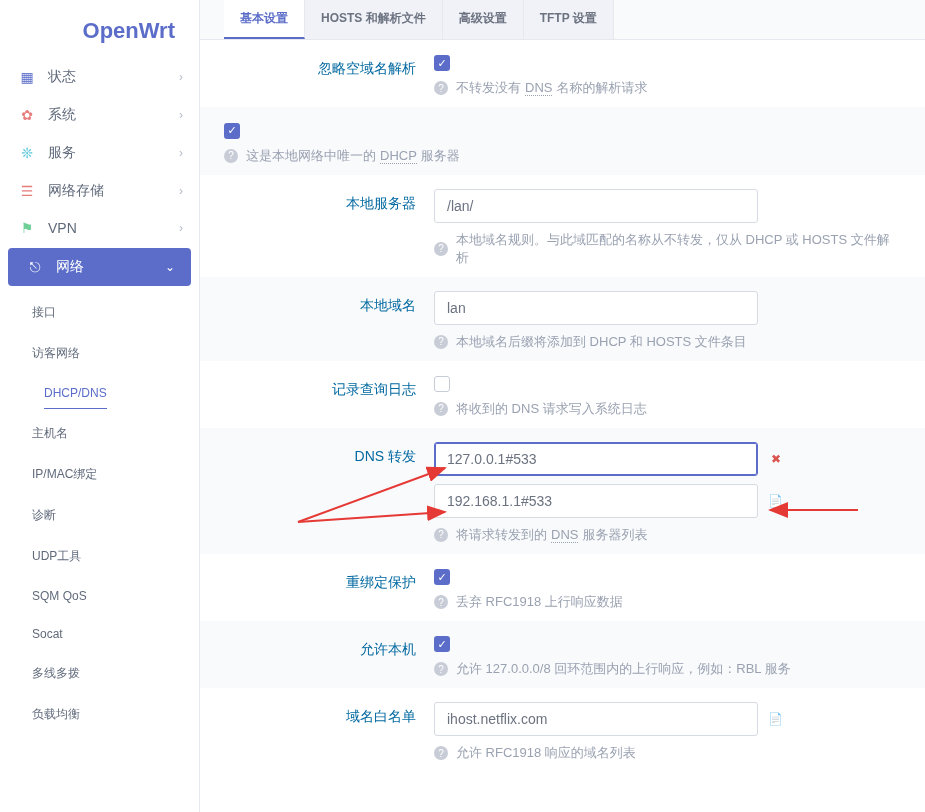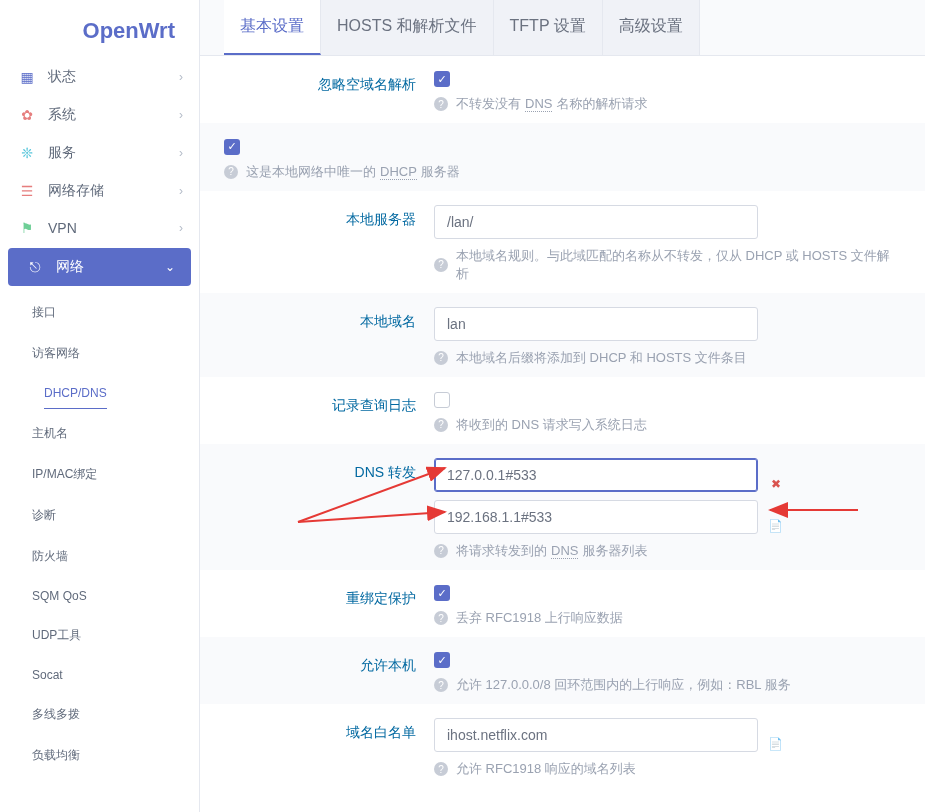--- a/index.html
+++ b/index.html
@@ -13,37 +13,37 @@
     .nav-item .chev { margin-left: auto; color: #b4bcc9; font-size: 12px; }
     .nav-item.active { background: #5b6dc8; color: #fff; border-radius: 4px; margin: 2px 8px; }
     .nav-item.active .chev { color: #fff; }
     .sub-nav { padding: 4px 0 6px 0; }
     .sub-item { padding: 8px 16px 8px 32px; color: #606a7b; cursor: pointer; font-size: 12px; }
     .sub-item.selected { color: #5b6dc8; border-bottom: 1px solid #5b6dc8; margin: 0 16px 0 44px; padding-left: 0; padding-right: 0; display: inline-block; }
     .sub-item-wrap { padding: 4px 0; }
     
     .main { flex: 1; display: flex; flex-direction: column; overflow: auto; }
     .tabs { display: flex; background: #f9fafc; border-bottom: 1px solid #e5e8ef; padding-left: 24px; }
-    .tab { padding: 16px 16px; color: #6b7280; cursor: pointer; font-size: 16px; background: #f0f2f7; border-right: 1px solid #e5e8ef; }
+    .tab { padding: 10px 16px; color: #6b7280; cursor: pointer; font-size: 12px; background: #f0f2f7; border-right: 1px solid #e5e8ef; font-weight: bold; }
     .tab.active { color: #5b6dc8; background: #fff; border-bottom: 2px solid #5b6dc8; }
     
     .form { padding: 0; }
     .row { display: flex; align-items: flex-start; padding: 14px 24px 10px; }
     .row.alt { background: #f9fafc; }
     .row .label { width: 210px; text-align: right; padding-right: 18px; padding-top: 6px; color: #0369a1; font-size: 14px; }
     .row .field { flex: 1; }
     .row .help { color: #9aa2b1; font-size: 13px; margin-top: 8px; display: flex; align-items: center; gap: 4px; }
     .row .help .q { display: inline-flex; width: 14px; height: 14px; border-radius: 50%; background: #c7ccd6; color: #fff; font-size: 10px; align-items: center; justify-content: center; margin-right: 4px; }
     .dot-under { border-bottom: 1px dotted #9aa2b1; }
     .checkbox { width: 16px; height: 16px; border-radius: 3px; display: inline-flex; align-items: center; justify-content: center; vertical-align: middle; }
     .checkbox.checked { background: #5b6dc8; color: #fff; font-size: 11px; }
     .checkbox.unchecked { border: 1px solid #c7ccd6; background: #fff; }
     .text-input { width: 324px; padding: 8px 12px; border: 1px solid #d6dae3; border-radius: 3px; font-size: 14px; color: #6b7280; background: #fff; outline: none; }
     .text-input.focused { border-color: #5b6dc8; box-shadow: 0 0 0 1px #5b6dc8 inset; }
-    .input-row { display: flex; align-items: flex-end; gap: 10px; margin-bottom: 8px; }
+    .input-row { display: flex; align-items: center; gap: 10px; margin-bottom: 8px; }
     .btn-icon { width: 16px; height: 16px; display: inline-flex; align-items: center; justify-content: center; font-size: 12px; cursor: pointer; }
     .btn-delete { color: #d9534f; }
     .btn-add { color: #5cb85c; }
     
     .arrows { position: absolute; pointer-events: none; z-index: 100; }
     .ico-status { color: #5b6dc8; }
     .ico-system { color: #e67e7e; }
     .ico-service { color: #4fc3d9; }
     .ico-nas { color: #e67e7e; }
     .ico-vpn { color: #6fcf97; }
@@ -96,49 +96,46 @@
         <div class="sub-item-wrap">
             <div class="sub-item">主机名</div>
           </div>
         <div class="sub-item-wrap">
             <div class="sub-item">IP/MAC绑定</div>
           </div>
         <div class="sub-item-wrap">
             <div class="sub-item">诊断</div>
           </div>
         <div class="sub-item-wrap">
-            <div class="sub-item">防火墙</div>
+            <div class="sub-item">UDP工具</div>
           </div>
         <div class="sub-item-wrap">
             <div class="sub-item">SQM QoS</div>
-          </div>
-        <div class="sub-item-wrap">
-            <div class="sub-item">UDP工具</div>
           </div>
         <div class="sub-item-wrap">
             <div class="sub-item">Socat</div>
           </div>
         <div class="sub-item-wrap">
             <div class="sub-item">多线多拨</div>
           </div>
         <div class="sub-item-wrap">
             <div class="sub-item">负载均衡</div>
           </div>
 
       </div>
 
     </nav>
   </aside>
 
   <main class="main">
     <div class="tabs">
       <div class="tab active">基本设置</div>
       <div class="tab">HOSTS 和解析文件</div>
+      <div class="tab">高级设置</div>
       <div class="tab">TFTP 设置</div>
-      <div class="tab">高级设置</div>
     </div>
 
     <div class="form">
 
       <div class="row">
         <div class="label">忽略空域名解析</div>
         <div class="field">
           <span class="checkbox checked">✓</span>
           <div class="help">
               <span class="q">?</span>

